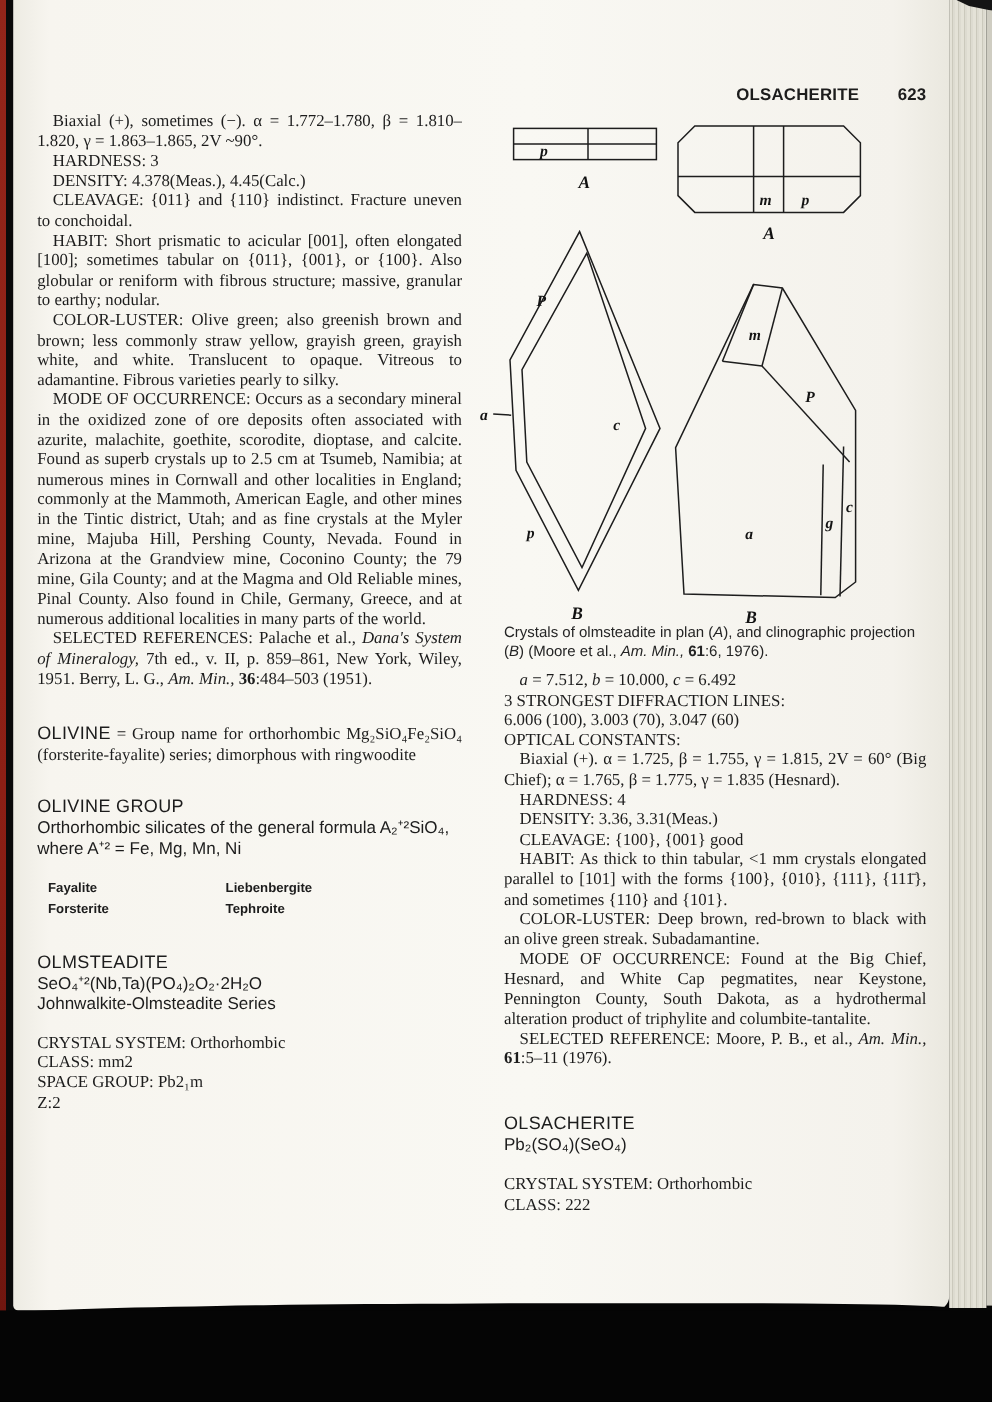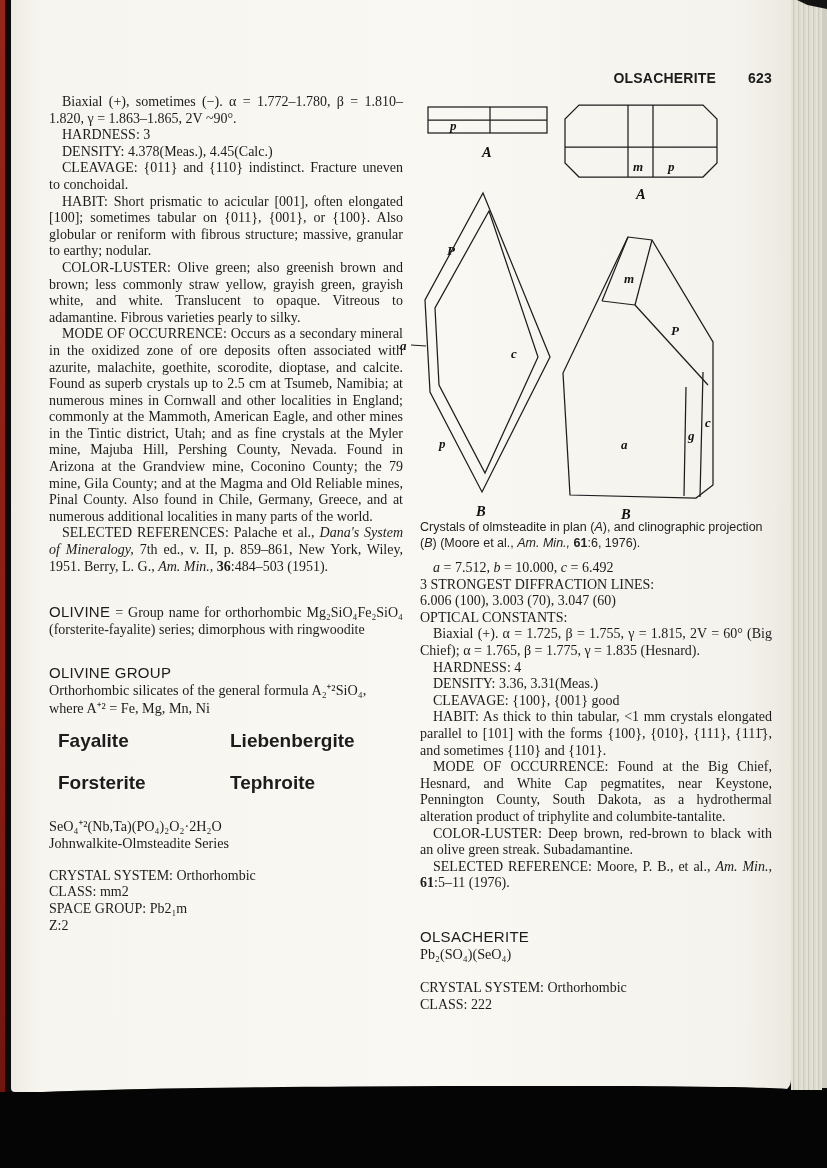--- a/index.html
+++ b/index.html
@@ -17,33 +17,33 @@
   .edge-outer{position:absolute;left:822px;top:0;width:5px;height:1088px;background:#cfcdc2;}
   .corner-dark{position:absolute;left:797px;top:0;width:30px;height:9px;background:#141414;
         clip-path:polygon(0 0,100% 0,100% 100%,35% 55%);}
   .bottom-black{position:absolute;left:0;top:1092px;width:827px;height:76px;background:#050505;}
   .bottom-curve{position:absolute;left:0;top:1086px;width:791px;height:10px;background:#050505;
         border-radius:100% 40% 0 0 / 160% 60% 0 0;}
 
   .page-header{position:absolute;left:409px;top:70px;width:352px;display:flex;
         justify-content:flex-end;gap:32px;font-family:"Liberation Sans",sans-serif;
         font-weight:bold;font-size:14px;letter-spacing:.2px;}
-  .col-left{position:absolute;left:38px;top:94px;width:354px;}
+  .col-left{position:absolute;left:20px;top:94px;width:354px;}
   .col-right{position:absolute;left:409px;top:95px;width:352px;}
 
   p.body{margin:0;text-align:justify;font-size:14px;line-height:16.6px;}
   .ind{text-indent:13px;}
   .seg-i{font-style:italic;}
   .seg-b{font-weight:bold;}
   .entry{margin-top:26px;}
   .entry-name{font-family:"Liberation Sans",sans-serif;font-weight:normal;font-size:15px;
         letter-spacing:.3px;line-height:18px;}
-  .sans-line{font-family:Liberation Serif, serif;font-size:14.2px;line-height:17.4px;margin:0;}
+  .sans-line{font-family:Liberation Sans, sans-serif;font-size:14.2px;line-height:17.4px;margin:0;}
   .members{display:grid;grid-template-columns:148px 1fr;margin:15px 0 0 9px;
-        font-family:"Liberation Sans",sans-serif;font-weight:bold;font-size:19px;line-height:17.4px;gap:24px;}
+        font-family:"Liberation Sans",sans-serif;font-weight:bold;font-size:11px;line-height:17.4px;}
   .props{margin-top:15px;}
   .figure-svg{display:block;margin-left:-25px;}
   .fig-caption{font-family:"Liberation Sans",sans-serif;font-size:12.5px;line-height:15.5px;
         color:#242424;text-align:left;}
   .rc-text{margin-top:9px;}
   .flbl{font-family:"Liberation Serif",serif;font-style:italic;font-weight:bold;font-size:13px;fill:#141414;}
   .fcap{font-family:"Liberation Serif",serif;font-style:italic;font-weight:bold;font-size:14.5px;fill:#111;}
   svg .ln{stroke:#1d1d1d;stroke-width:1.25;fill:none;stroke-linejoin:miter;}
 </style>
 </head>
@@ -79,20 +79,21 @@
         <p class="sans-line">Orthorhombic silicates of the general formula A₂⁺²SiO₄, where A⁺² = Fe, Mg, Mn, Ni</p>
         <div class="members">
           <span>Fayalite</span>
           <span>Liebenbergite</span>
           <span>Forsterite</span>
           <span>Tephroite</span>
         </div>
       </div>
 
       <div class="entry" style="margin-top:27px">
+        <div class="entry-name">OLMSTEADITE</div>
         <p class="sans-line">SeO₄⁺²(Nb,Ta)(PO₄)₂O₂·2H₂O</p>
         <p class="sans-line">Johnwalkite-Olmsteadite Series</p>
         <div class="props">
           <p class="body">CRYSTAL SYSTEM: Orthorhombic</p>
           <p class="body">CLASS: mm2</p>
           <p class="body">SPACE GROUP: Pb2₁m</p>
           <p class="body">Z:2</p>
         </div>
       </div>
     </div>
@@ -152,22 +153,22 @@
       <div class="rc-text">
         <p class="body ind"><span class="seg-i">a</span><span> = 7.512, </span><span class="seg-i">b</span><span> = 10.000, </span><span class="seg-i">c</span><span> = 6.492</span></p>
         <p class="body">3 STRONGEST DIFFRACTION LINES:</p>
         <p class="body">6.006 (100), 3.003 (70), 3.047 (60)</p>
         <p class="body">OPTICAL CONSTANTS:</p>
         <p class="body ind">Biaxial (+). α = 1.725, β = 1.755, γ = 1.815, 2V = 60° (Big Chief); α = 1.765, β = 1.775, γ = 1.835 (Hesnard).</p>
         <p class="body ind">HARDNESS: 4</p>
         <p class="body ind">DENSITY: 3.36, 3.31(Meas.)</p>
         <p class="body ind">CLEAVAGE: {100}, {001} good</p>
         <p class="body ind">HABIT: As thick to thin tabular, &lt;1 mm crystals elongated parallel to [101] with the forms {100}, {010}, {111}, {111̄}, and sometimes {110} and {101}.</p>
+        <p class="body ind">COLOR-LUSTER: Deep brown, red-brown to black with an olive green streak. Subadamantine.</p>
         <p class="body ind">MODE OF OCCURRENCE: Found at the Big Chief, Hesnard, and White Cap pegmatites, near Keystone, Pennington County, South Dakota, as a hydrothermal alteration product of triphylite and columbite-tantalite.</p>
-        <p class="body ind">COLOR-LUSTER: Deep brown, red-brown to black with an olive green streak. Subadamantine.</p>
         <p class="body ind"><span>SELECTED REFERENCE: Moore, P. B., et al., </span><span class="seg-i">Am. Min.,</span><span> </span><span class="seg-b">61</span><span>:5–11 (1976).</span></p>
       </div>
 
       <div class="entry" style="margin-top:36px">
         <div class="entry-name">OLSACHERITE</div>
         <p class="sans-line">Pb₂(SO₄)(SeO₄)</p>
         <div class="props" style="margin-top:17px">
           <p class="body">CRYSTAL SYSTEM: Orthorhombic</p>
           <p class="body">CLASS: 222</p>
         </div>

